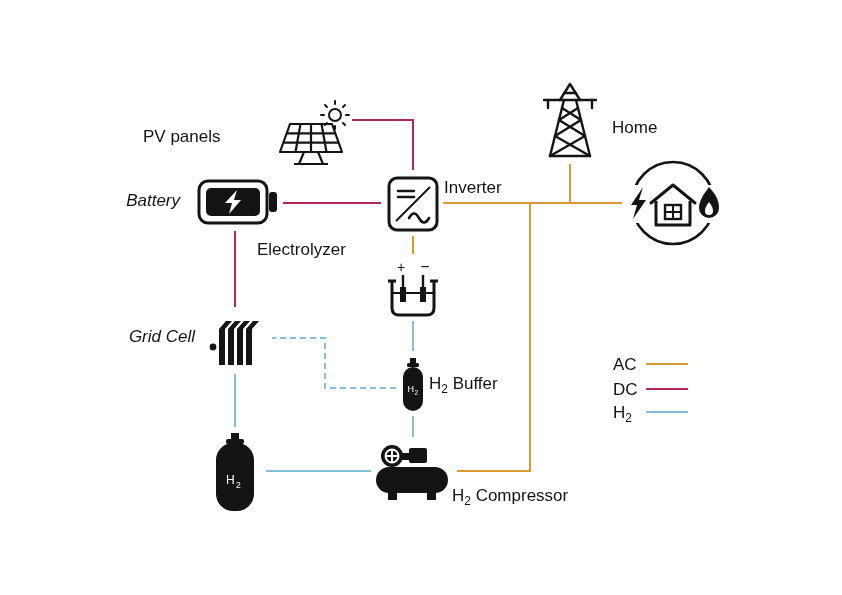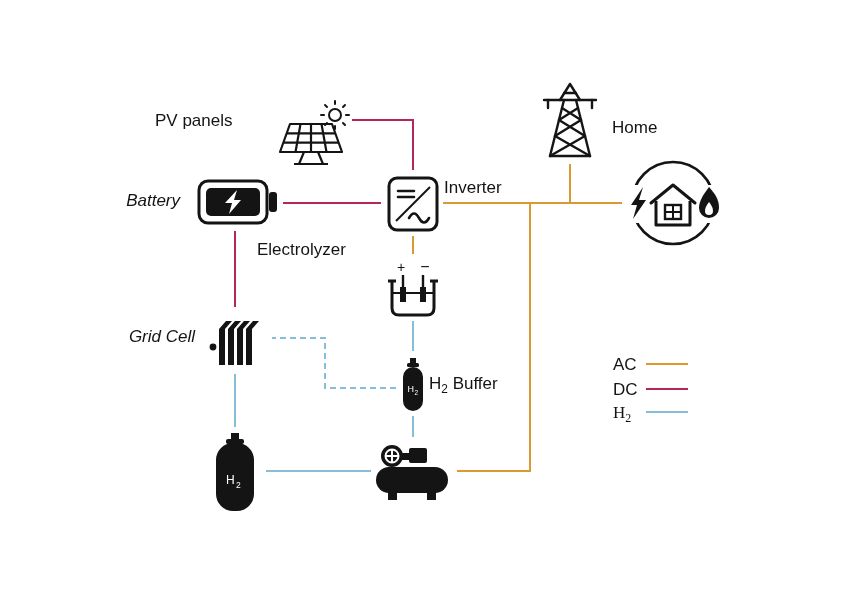--- a/index.html
+++ b/index.html
@@ -188,26 +188,27 @@
       <circle cx="17" cy="13" r="6.5" fill="none" stroke="#fff" stroke-width="2"></circle>
       <path d="M17,6 V20 M10,13 H24" stroke="#fff" stroke-width="2" fill="none"></path>
       <rect x="26" y="10" width="10" height="7" class="inkf"></rect>
       <rect x="34" y="5" width="18" height="15" rx="2" class="inkf"></rect>
       <rect x="1" y="24" width="72" height="26" rx="13" class="inkf"></rect>
       <rect x="13" y="49" width="9" height="8" class="inkf"></rect>
       <rect x="52" y="49" width="9" height="8" class="inkf"></rect>
     </svg>
   </div>
 
-  <div class="label" style="left:143px;top:111px;margin-left:12px;">PV panels</div>
+  <div class="label" style="left:143px;top:127px;">PV panels</div>
   <div class="label right" style="left:100px;top:191px;width:80px;">Battery</div>
   <div class="label" style="left:444px;top:178px;">Inverter</div>
   <div class="label" style="left:612px;top:118px;">Home</div>
   <div class="label" style="left:257px;top:240px;">Electrolyzer</div>
   <div class="label right" style="left:100px;top:327px;width:95px;">Grid Cell</div>
 
   <div class="label" style="left:429px;top:374px;"><span>H</span><sub>2</sub><span> Buffer</span></div>
+  <div class="label" style="left:452px;top:486px;"><span>H</span><sub>2</sub><span> Compressor</span></div>
 
   <div class="label" style="left:613px;top:355px;">AC</div>
   <div class="label" style="left:613px;top:380px;">DC</div>
-  <div class="label" style="left:613px;top:403px;font-family:Liberation Serif, serif;"><span>H</span><sub>2</sub></div>
+  <div class="label" style="left:613px;top:403px;"><span>H</span><sub>2</sub></div>
 
 </div>
 
 </body></html>

